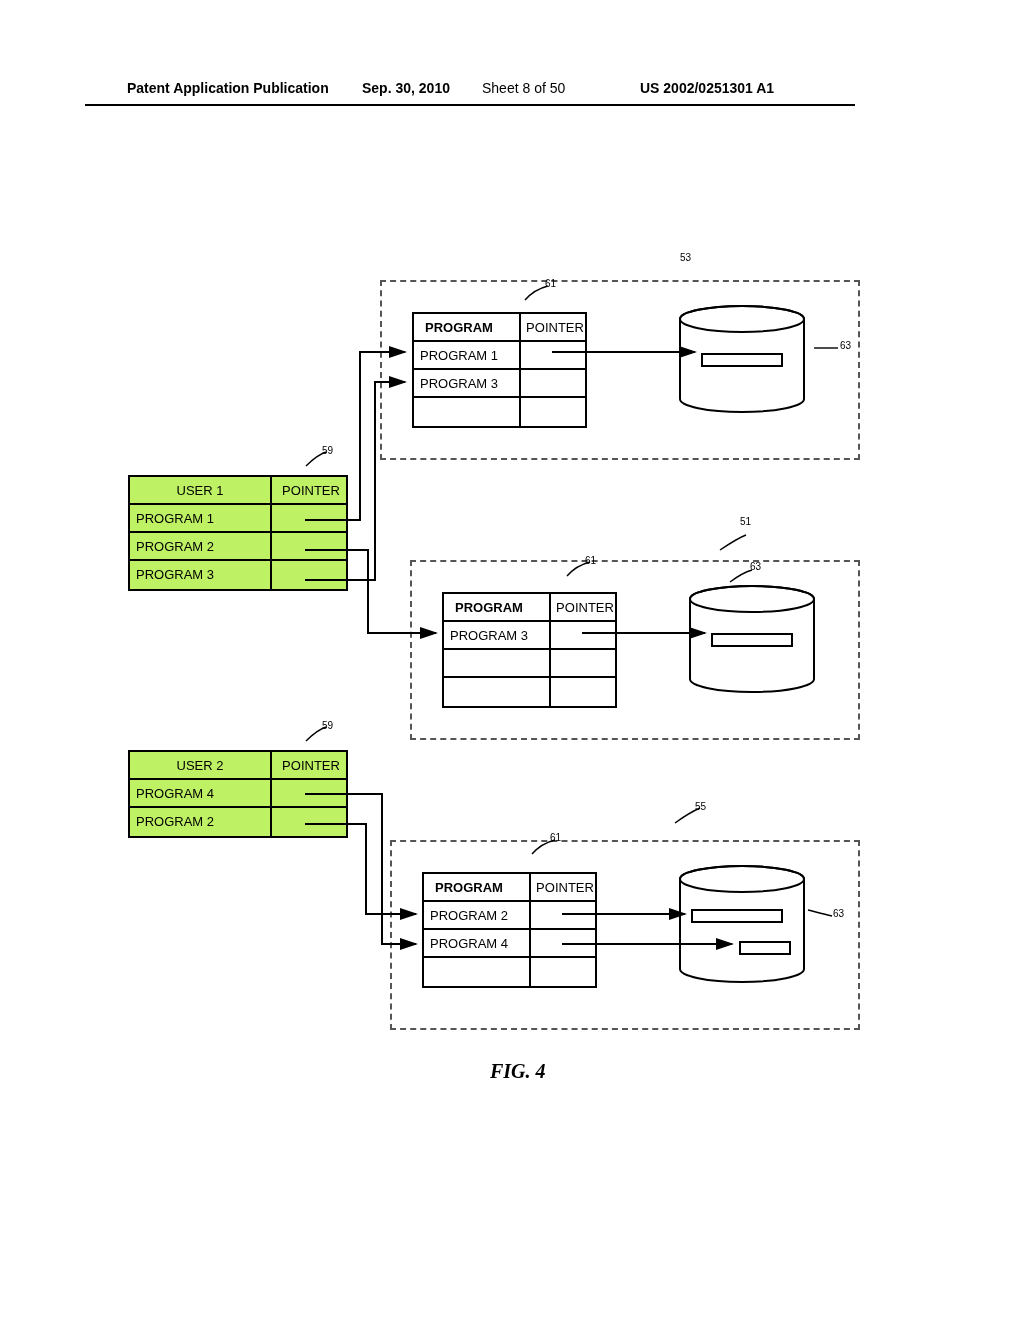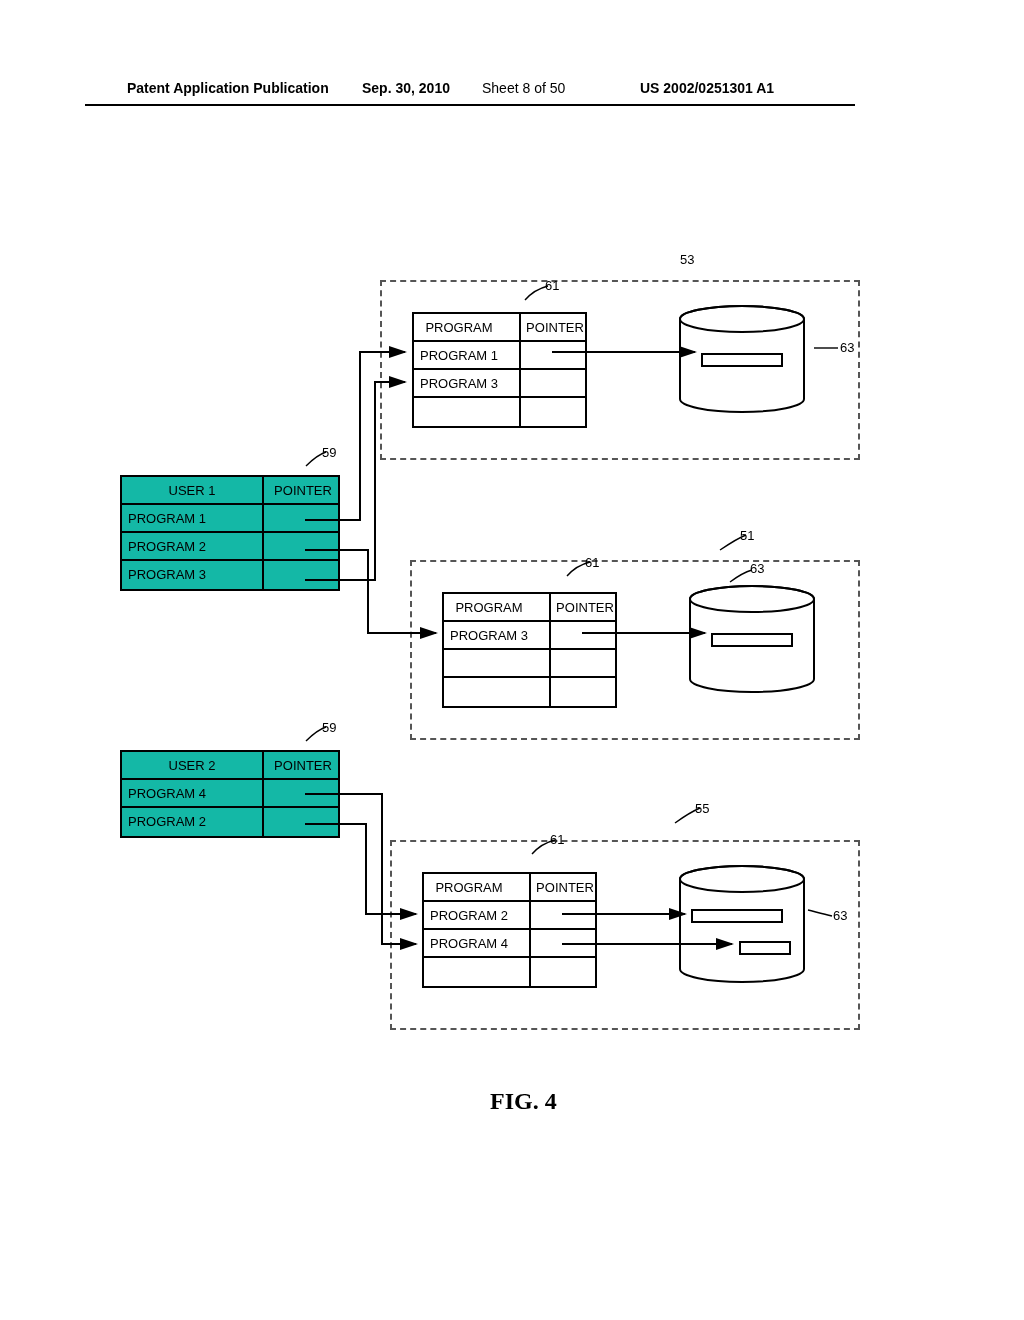--- a/index.html
+++ b/index.html
@@ -39,29 +39,29 @@
   .diagram {
     position: absolute;
     top: 280px;
     left: 120px;
     width: 760px;
     height: 800px;
   }
   .diagram svg { position: absolute; top: 0; left: 0; }
 
   
-  .ref { position: absolute; font-size: 13px; }
+  .ref { position: absolute; font-size: 10px; }
 
   
   .user-table {
     position: absolute;
-    left: 0;
+    left: 8px;
     width: 220px;
     border: 2px solid #000;
-    background: #14b8a6;
+    background: #bef264;
     font-size: 13px;
   }
   .user-table .row { height: 28px; border-bottom: 2px solid #000; position: relative; }
   .user-table .row:last-child { border-bottom: none; }
   .user-table .head .c1 { position: absolute; left: 0; top: 0; width: 140px; height: 100%; text-align: center; line-height: 28px; }
   .user-table .head .c2 { position: absolute; left: 140px; top: 0; width: 80px; height: 100%; text-align: center; line-height: 28px; border-left: 2px solid #000;}
   .user-table .body .c  { position: absolute; left: 6px; top: 0; line-height: 28px; }
   .user-table .body .vsep { position: absolute; left: 140px; top: 0; width: 0; height: 100%; border-left: 2px solid #000;}
 
   
@@ -72,35 +72,35 @@
   }
   .server .ptbl {
     position: absolute;
     width: 175px;
     border: 2px solid #000;
     background: #fff;
     font-size: 13px;
   }
   .server .ptbl .row { height: 28px; border-bottom: 2px solid #000; position: relative;}
   .server .ptbl .row:last-child { border-bottom: none; }
-  .server .ptbl .head .c1 { position: absolute; left: 0;   top: 0; width: 90px; height: 100%; text-align: center; line-height: 28px; }
+  .server .ptbl .head .c1 { position: absolute; left: 0;   top: 0; width: 90px; height: 100%; text-align: center; line-height: 28px; font-weight: bold; }
   .server .ptbl .head .c2 { position: absolute; left: 105px; top: 0; width: 70px;  height: 100%; text-align: center; line-height: 28px; border-left: 2px solid #000;}
   .server .ptbl .body .c1 { position: absolute; left: 6px; top: 0; line-height: 28px; }
   .server .ptbl .body .vsep { position: absolute; left: 105px; top: 0; width: 0; height: 100%; border-left: 2px solid #000;}
 
   
   .cyl { position: absolute; }
   .cyl svg { display: block; }
 
   .fig-label {
     position: absolute;
     font-family: 'Times New Roman', serif;
+    font-style: italic;
     font-weight: bold;
-    font-size: 24px;
-    margin-top: 28px;
+    font-size: 20px;
   }
 </style>
 </head>
 <body>
 
 <div class="page">
 
   <div class="header">
     <span class="pub">Patent Application Publication</span>
     <span class="date">Sep. 30, 2010</span>
@@ -263,21 +263,21 @@
       <path d="M447 296 C454 288 462 284 470 282" fill="none" stroke="#000" stroke-width="1.4"></path>
       <path d="M412 574 C419 566 427 562 435 560" fill="none" stroke="#000" stroke-width="1.4"></path>
       <path d="M694 68 C703 68 710 68 718 68" fill="none" stroke="#000" stroke-width="1.4"></path>
       <path d="M610 302 C618 296 625 292 632 290" fill="none" stroke="#000" stroke-width="1.4"></path>
       <path d="M688 630 C696 632 703 634 712 636" fill="none" stroke="#000" stroke-width="1.4"></path>
     </svg>
 
     <div class="ref" style="top:165px; left:202px;">59</div>
     <div class="ref" style="top:440px; left:202px;">59</div>
     <div class="ref" style="top:-28px; left:560px;">53</div>
-    <div class="ref" style="top:248px; left:620px;">51</div>
+    <div class="ref" style="top:236px; left:620px;">51</div>
     <div class="ref" style="top:521px; left:575px;">55</div>
     <div class="ref" style="top:-2px;  left:425px;">61</div>
     <div class="ref" style="top:275px; left:465px;">61</div>
     <div class="ref" style="top:552px; left:430px;">61</div>
     <div class="ref" style="top:60px;  left:720px;">63</div>
     <div class="ref" style="top:281px; left:630px;">63</div>
     <div class="ref" style="top:628px; left:713px;">63</div>
 
   </div>
 

